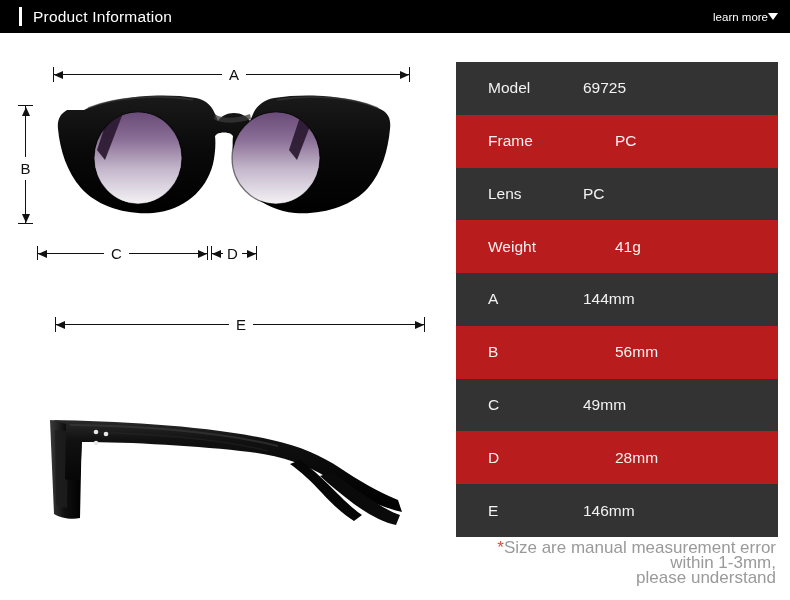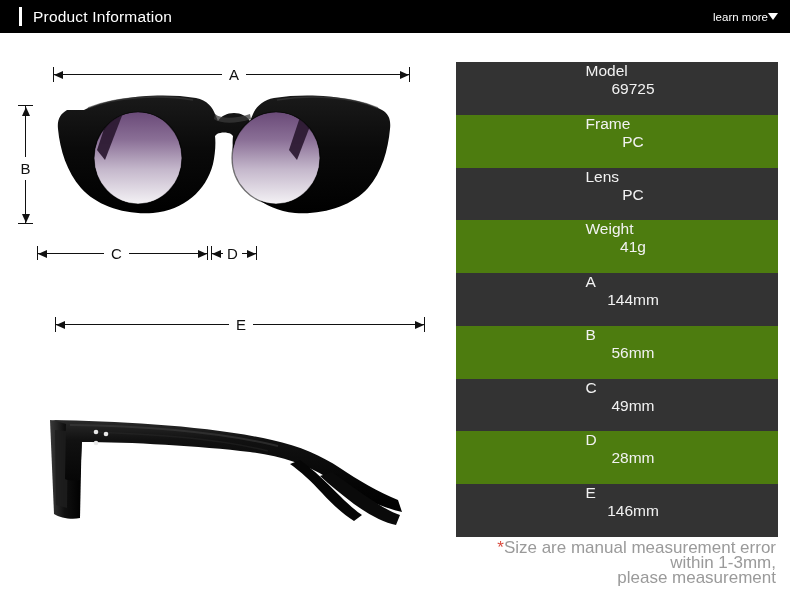--- a/index.html
+++ b/index.html
@@ -78,24 +78,23 @@
 
   
   .spec-table {
     position: absolute; left: 456px; top: 62px;
     width: 322px; height: 475px;
   }
   .spec-row {
     display: flex; align-items: center;
     width: 100%; height: 52.78px;
     padding-left: 32px;
-    flex-direction: column;
   }
   .spec-row.odd  { background: #333333; }
-  .spec-row.even { background: #4d7c0f; }
+  .spec-row.even { background: #b91c1c; gap: 32px; }
   .spec-label {
     color: #f2f2f2; font-size: 15.5px;
     width: 95px; flex: none; white-space: nowrap;
   }
   .spec-value {
     color: #f2f2f2; font-size: 15.5px; white-space: nowrap;
   }
 
   .spec-note {
     position: absolute; left: 456px; top: 540px;
@@ -330,16 +329,16 @@
       <span class="spec-value">28mm</span>
     </div>
     <div class="spec-row odd">
       <span class="spec-label">E</span>
       <span class="spec-value">146mm</span>
     </div>
   </div>
 
   <div class="spec-note">
     <span class="note-star">*</span><span>Size are manual measurement error within 1-3mm,</span><br>
-    <span>please measurement</span>
+    <span>please understand</span>
   </div>
 
 </div>
 
 </body></html>

